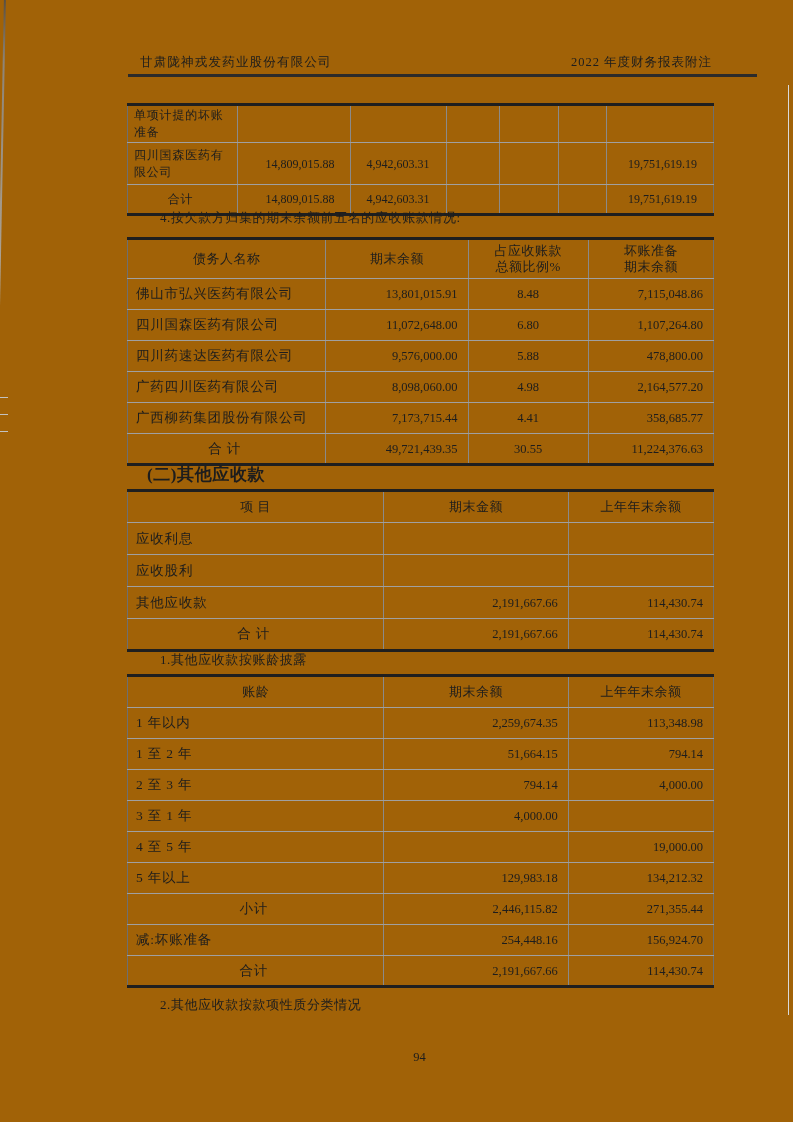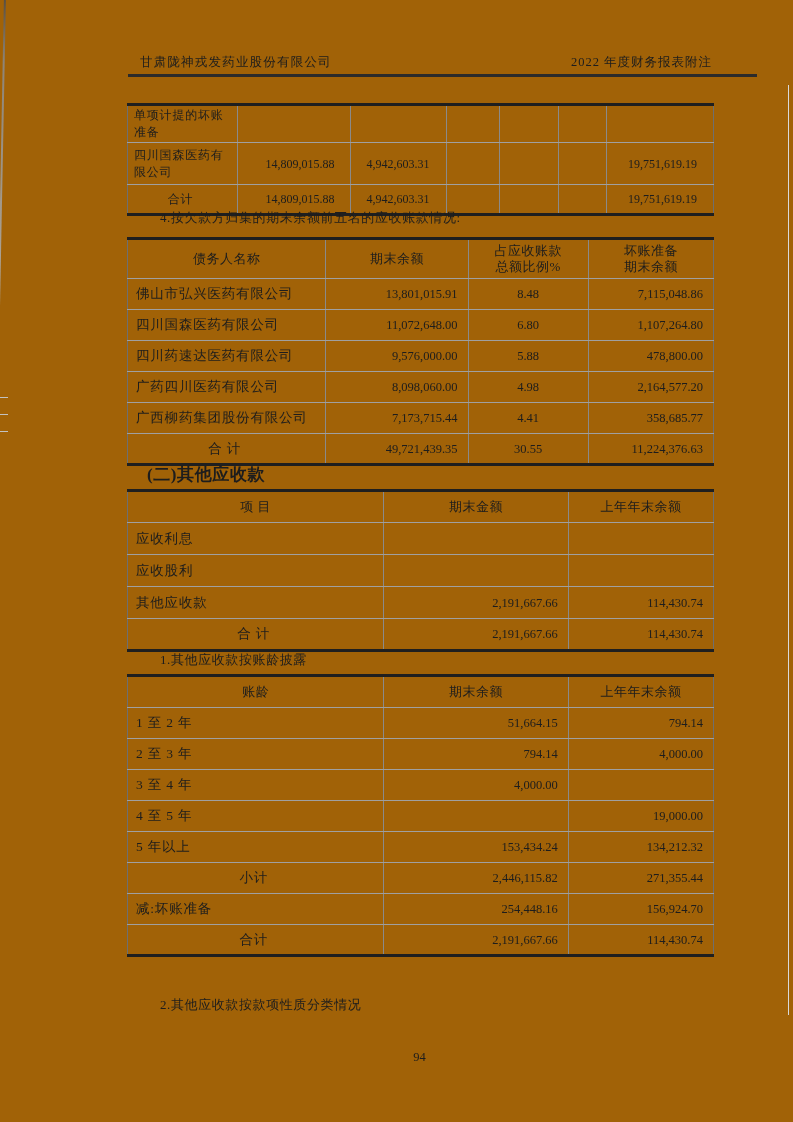--- a/index.html
+++ b/index.html
@@ -224,42 +224,47 @@
     </colgroup>
     <thead>
         <tr>
           <th>账龄</th>
           <th>期末余额</th>
           <th>上年年末余额</th>
         </tr>
       </thead>
     <tbody>
         <tr>
+          <td>1 年以内</td>
+          <td>2,259,674.35</td>
+          <td>113,348.98</td>
+        </tr>
+        <tr>
           <td>1 至 2 年</td>
           <td>51,664.15</td>
           <td>794.14</td>
         </tr>
         <tr>
           <td>2 至 3 年</td>
           <td>794.14</td>
           <td>4,000.00</td>
         </tr>
         <tr>
-          <td>3 至 4 年</td>
+          <td>3 至 1 年</td>
           <td>4,000.00</td>
           <td></td>
         </tr>
         <tr>
           <td>4 至 5 年</td>
           <td></td>
           <td>19,000.00</td>
         </tr>
         <tr>
           <td>5 年以上</td>
-          <td>153,434.24</td>
+          <td>129,983.18</td>
           <td>134,212.32</td>
         </tr>
         <tr>
           <td class="ctr">小计</td>
           <td>2,446,115.82</td>
           <td>271,355.44</td>
         </tr>
         <tr>
           <td>减:坏账准备</td>
           <td>254,448.16</td>

